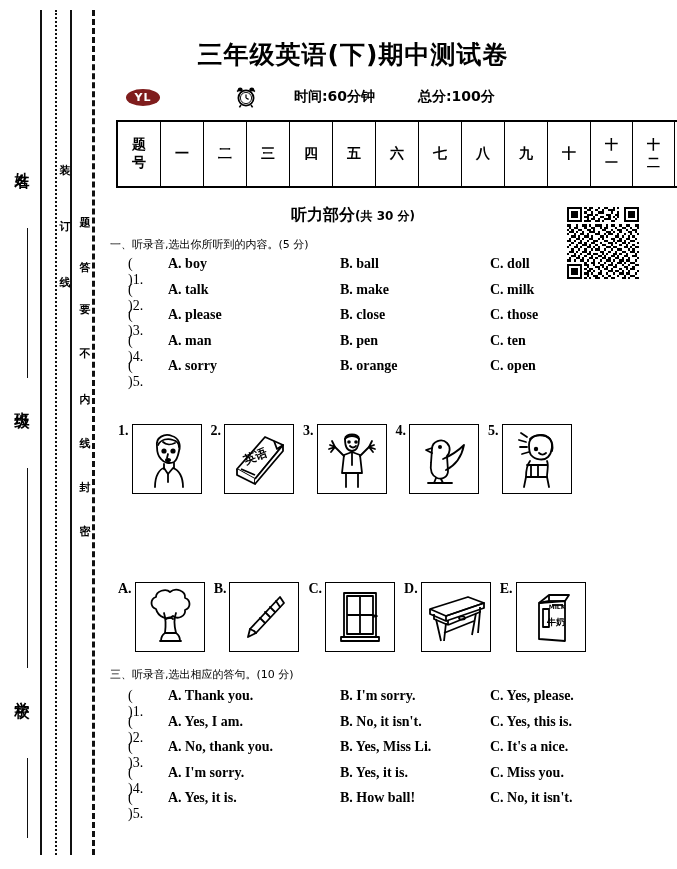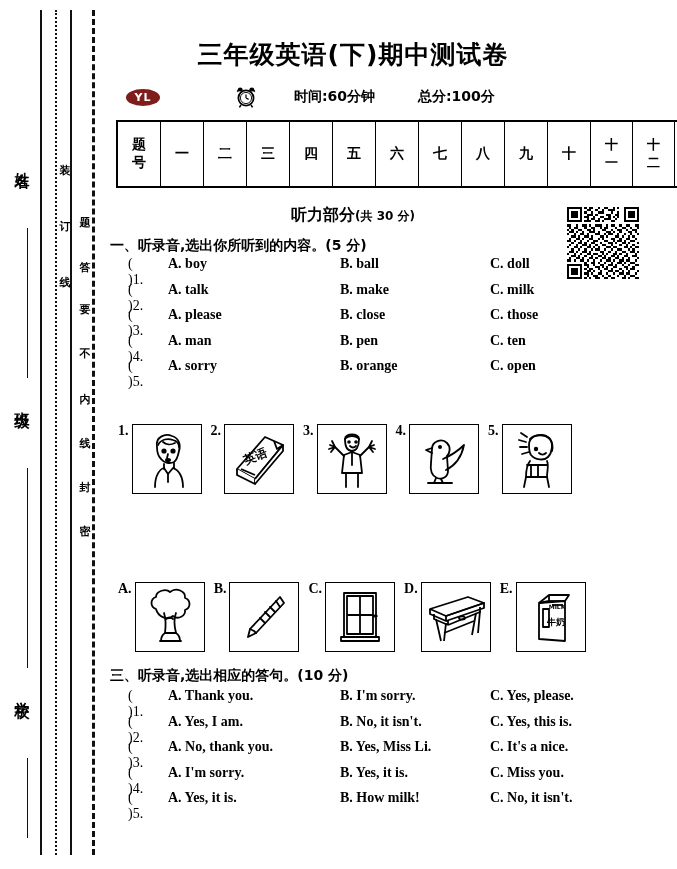--- a/index.html
+++ b/index.html
@@ -60,21 +60,21 @@
   .sheet td.tot{width:38px;}
 
   
   .part-title{position:absolute;width:470px;left:118px;text-align:center;
       font-family:"DejaVu Sans","Liberation Sans",sans-serif;font-weight:bold;}
   .part-title .big{font-size:16px;}
   .part-title .small{font-size:12px;}
 
   .qhead{position:absolute;left:110px;
       font-family:"DejaVu Sans","Liberation Sans",sans-serif;
-      font-weight:bold;font-size:14px;white-space:nowrap;}
+      font-weight:normal;font-size:11px;white-space:nowrap;}
 
   
   .choices{position:absolute;left:110px;}
   .crow{position:relative;height:25.5px;}
   .paren{position:absolute;left:18px;font-size:14px;}
   .opt{position:absolute;font-size:14px;font-weight:bold;white-space:nowrap;text-align:right;}
   .opt.a{left:58px;}
   .opt.b{left:230px;}
   .opt.c{left:380px;}
 
@@ -661,18 +661,18 @@
     </div>
     <div class="crow">
       <span class="paren">(        )4.</span>
       <span class="opt a">A. I'm sorry.</span>
       <span class="opt b">B. Yes, it is.</span>
       <span class="opt c">C. Miss you.</span>
     </div>
     <div class="crow">
       <span class="paren">(        )5.</span>
       <span class="opt a">A. Yes, it is.</span>
-      <span class="opt b">B. How milk!</span>
+      <span class="opt b">B. How ball!</span>
       <span class="opt c">C. No, it isn't.</span>
     </div>
   </div>
 
 </div>
 
 </body></html>

